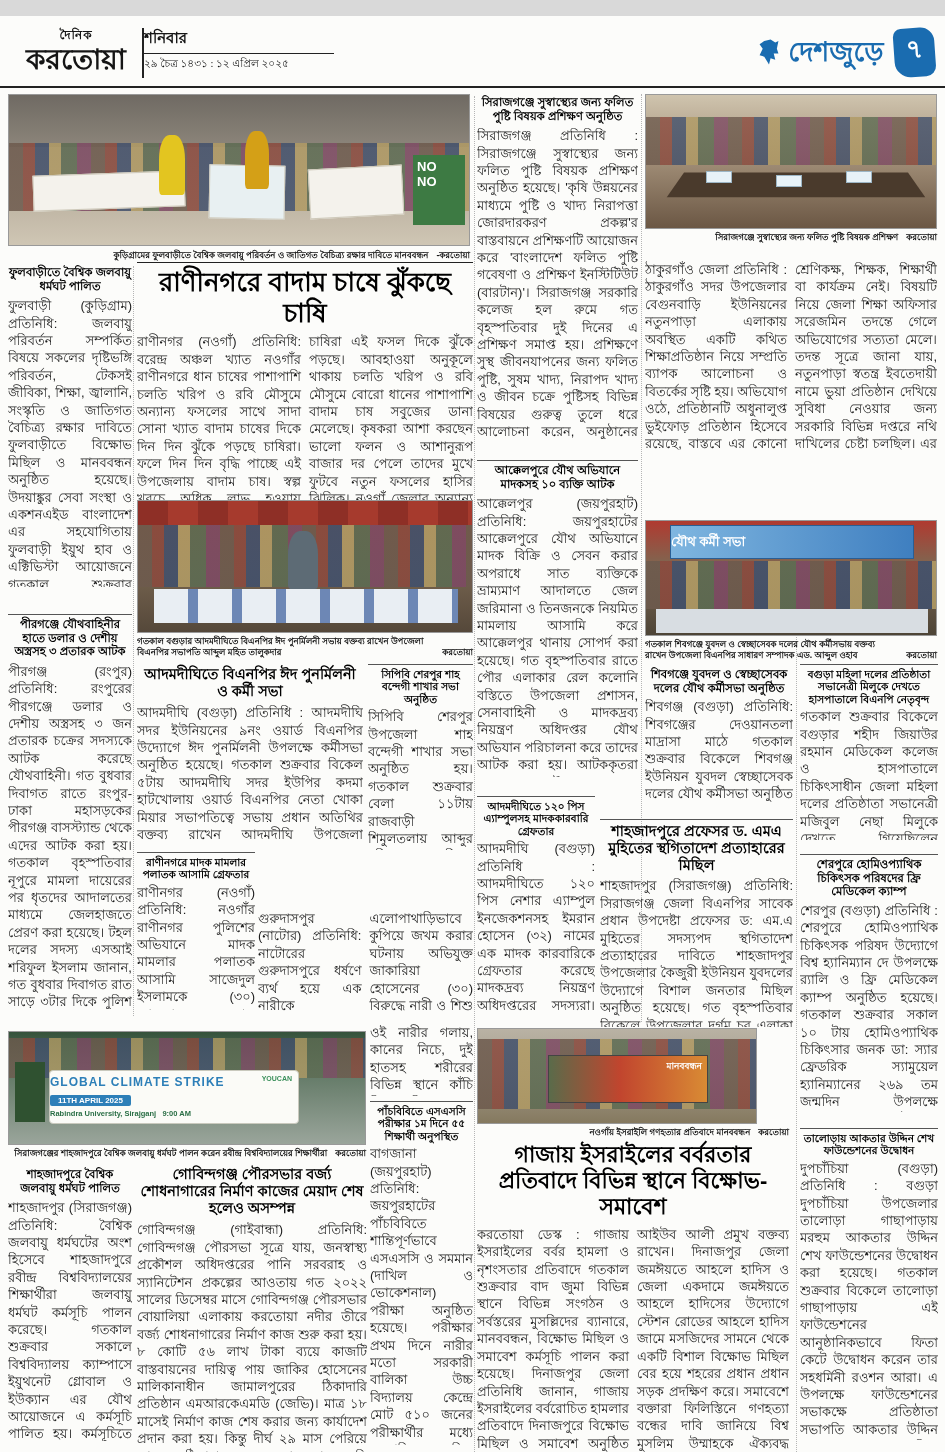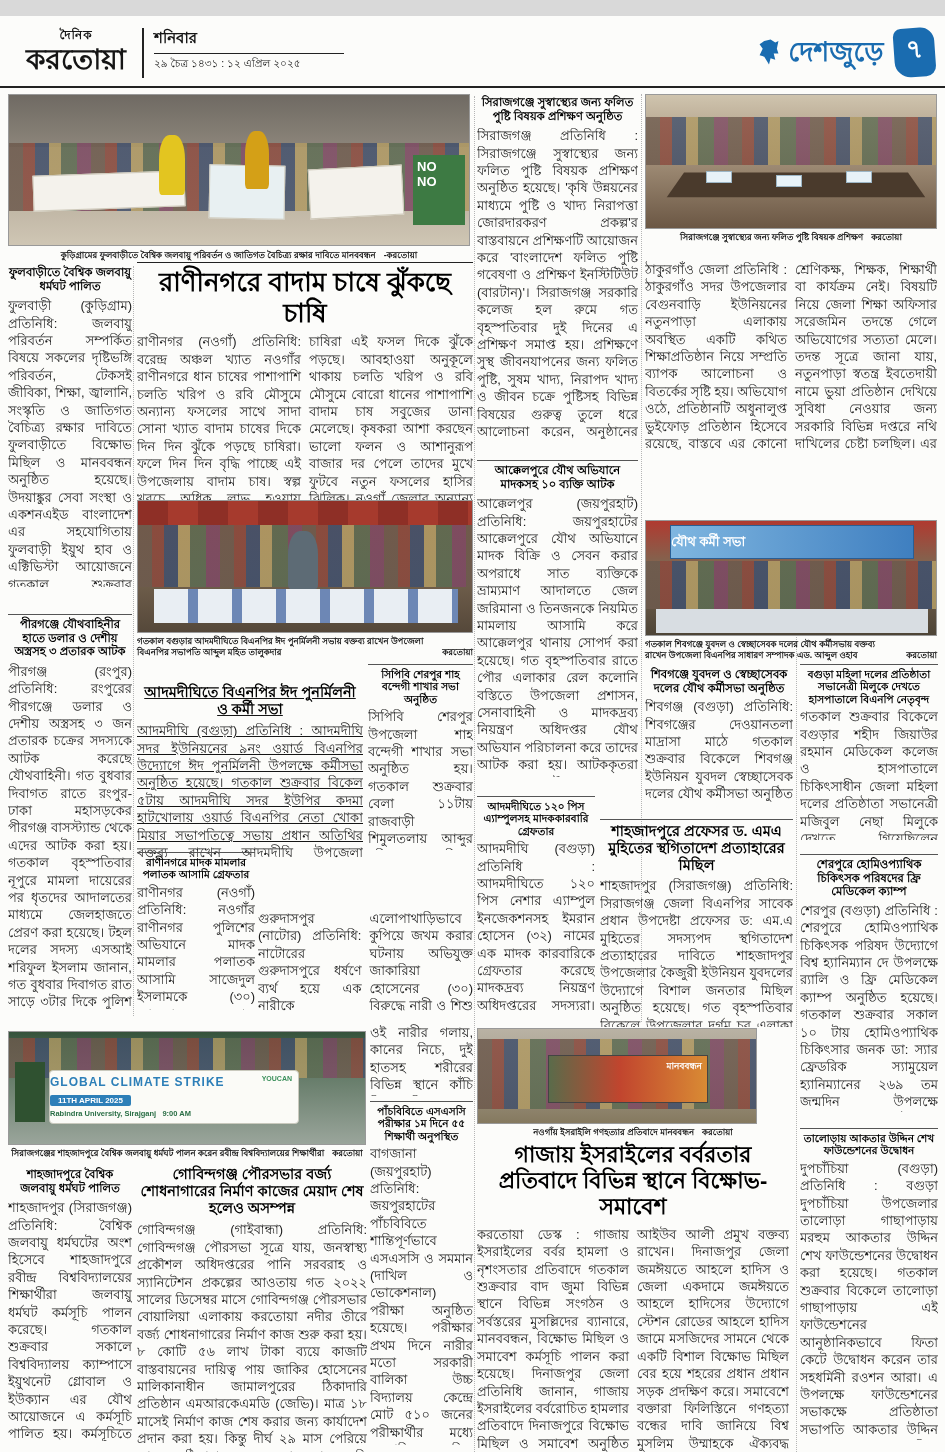--- a/index.html
+++ b/index.html
@@ -5,39 +5,39 @@
   html,body{margin:0;padding:0;background:#d9d9d9;}
   .page{position:relative;width:945px;height:1452px;margin:16px auto;background:#fcfcfa;
         font-family:"Liberation Sans","DejaVu Sans",sans-serif;color:#151515;overflow:hidden;}
   .abs{position:absolute;box-sizing:border-box;}
   
   .masthead{left:0;top:0;width:945px;height:72px;border-bottom:2px solid #222;}
   .brand{left:16px;top:10px;width:120px;text-align:center;}
   .brand-top{font-size:12px;font-weight:bold;letter-spacing:1px;}
   .brand-main{font-size:28px;font-weight:bold;line-height:1;letter-spacing:0;}
   .mast-vrule{left:142px;top:12px;width:0;height:50px;border-left:2px solid #222;}
-  .daybox{left:154px;top:10px;width:190px;}
+  .daybox{left:144px;top:10px;width:190px;font-family:Liberation Serif, serif;}
   .day{font-size:15px;font-weight:bold;border-bottom:1.5px solid #222;padding-bottom:2px;margin-bottom:2px;}
   .dateline{font-size:10.5px;}
   .sectionbox{left:720px;top:12px;width:215px;text-align:right;}
   .section-label{font-size:27px;font-weight:bold;color:#1a6cb0;vertical-align:middle;}
   .pagenum{display:inline-block;background:#1a6cb0;color:#fff;font-size:26px;font-weight:bold;
            padding:1px 12px 4px 12px;border-radius:8px 14px 10px 16px;margin-left:6px;transform:rotate(-4deg);}
   .mapicon{display:inline-block;vertical-align:middle;margin-right:4px;}
   
   .hd{font-weight:bold;color:#000;text-align:center;line-height:1.18;}
   .hd-xl{font-size:26px;}
   .hd-lg{font-size:19px;}
   .hd-md{font-size:14.5px;}
   .hd-sm{font-size:11.5px;}
   .hd-xs{font-size:10.5px;}
   .bt{font-size:13px;line-height:1.34;text-align:justify;color:#1c1c1c;overflow:hidden;}
   .cols2{column-count:2;column-gap:8px;column-fill:auto;height:100%;}
   .rule-top{border-top:1px solid #555;padding-top:3px;}
-  .caption{font-size:8.6px;font-weight:bold;color:#111;display:flex;justify-content:center;gap:8px;line-height:1.25;}
+  .caption{font-size:8.6px;font-weight:bold;color:#111;display:flex;justify-content:flex-end;gap:8px;line-height:1.25;}
   .caption .credit{white-space:nowrap;font-weight:bold;}
   .grayhead{background:#575757;color:#fff;font-weight:bold;text-align:center;font-size:13px;line-height:1.25;
             display:flex;align-items:center;justify-content:center;padding:3px 6px;}
   
   .photo{overflow:hidden;border:1px solid #999;}
   .vrule{border-left:1px dotted #b5b5b5;width:0;}
   .crowd{position:absolute;left:0;width:100%;
          background:repeating-linear-gradient(90deg,#6d5a4d 0 14px,#8a4a3e 14px 26px,#42506b 26px 40px,#b09a64 40px 52px,#5d6b52 52px 68px,#7d4a63 68px 82px);}
   .banner{position:absolute;background:#f4f2ec;border:1px solid #cfcabb;}
 </style>
@@ -134,21 +134,21 @@
     <div class="abs" style="left:0;top:0;width:100%;height:24px;background:repeating-linear-gradient(90deg,#8e2f26 0 30px,#a63a2d 30px 60px);"></div>
     <div class="crowd" style="top:24px;height:62px;opacity:.9;"></div>
     <div class="abs" style="left:16px;top:88px;width:304px;height:34px;background:repeating-linear-gradient(90deg,#e9eef3 0 34px,#6d87b5 34px 44px);"></div>
     <div class="abs" style="left:150px;top:30px;width:30px;height:58px;background:#5d6b75;border-radius:40% 40% 8% 8%;"></div>
   </div>
   <div class="abs caption" style="left:137px;top:620px;width:336px;">
     <span>গতকাল বগুড়ার আদমদীঘিতে বিএনপির ঈদ পুনর্মিলনী সভায় বক্তব্য রাখেন উপজেলা বিএনপির সভাপতি আব্দুল মহিত তালুকদার</span>
     <span class="credit" style="align-self:flex-end;">করতোয়া</span>
   </div>
 
-  <div class="abs" style="left:137px;top:668px;width:226px;height:184px;text-decoration:underline;">
+  <div class="abs" style="left:137px;top:650px;width:226px;height:184px;">
     <div class="hd hd-md">আদমদীঘিতে বিএনপির ঈদ পুনর্মিলনী ও কর্মী সভা</div>
     <div class="bt" style="margin-top:4px;height:136px;">আদমদীঘি (বগুড়া) প্রতিনিধি : আদমদীঘি সদর ইউনিয়নের ৯নং ওয়ার্ড বিএনপির উদ্যোগে ঈদ পুনর্মিলনী উপলক্ষে কর্মীসভা অনুষ্ঠিত হয়েছে। গতকাল শুক্রবার বিকেল ৫টায় আদমদীঘি সদর ইউপির কদমা হাটখোলায় ওয়ার্ড বিএনপির নেতা খোকা মিয়ার সভাপতিত্বে সভায় প্রধান অতিথির বক্তব্য রাখেন আদমদীঘি উপজেলা বিএনপির সভাপতি ও সাবেক উপজেলা চেয়ারম্যান আব্দুল মহিত তালুকদার। আরও বক্তব্য রাখেন, আদমদীঘি উপজেলা বিএনপির সহ সভাপতি গোলাম মোস্তফা, কামরুল হাসান মধু, বিএনপি নেতা আনোয়ারুল হক, দুলাল হোসেন, এলাহি বক্স, জানে আলম, জাহিদুল ইসলাম, ডা: আমজাদ হোসেন, গাজিউল ইসলাম, উপজেলা ছাত্রদল নেতা আব্দুল আওয়াল প্রমুখ। সভায় প্রধান অতিথি বলেন, একটি মহল বিএনপির ভাবমূর্তি ক্ষুণ্নের চেষ্টা করছে। কিন্তু সাবেক রাষ্ট্রপতি শহীদ জিয়ার আদর্শ ধারণ করায় বিএনপিকে লাইনচ্যুত করতে পারেনি। তিনি বিএনপির ভারপ্রাপ্ত চেয়ারম্যান তারেক রহমানের ৩১ দফা কর্মসূচি সফল করতে সকলকে ঐক্যবদ্ধ হয়ে সাধারণ মানুষদের দোড়ে গোড়ায় কাজ করার আহ্বান জানান।</div>
   </div>
 
   <div class="abs rule-top" style="left:368px;top:648px;width:105px;height:186px;">
     <div class="hd hd-xs">সিপিবি শেরপুর শাহ বন্দেগী শাখার সভা অনুষ্ঠিত</div>
     <div class="bt" style="margin-top:3px;height:142px;">সিপিবি শেরপুর উপজেলা শাহ বন্দেগী শাখার সভা অনুষ্ঠিত হয়। গতকাল শুক্রবার বেলা ১১টায় রাজবাড়ী শিমুলতলায় আব্দুর রশিদের সভাপতিত্বে সভায় বক্তব্য রাখেন সিপিবি বগুড়া জেলা সাধারণ সম্পাদক মো: আমিনুল ফরিদ, সহ-সাধারণ সম্পাদক হরি শংকর সাহা, দিমাই ঘোষ, সিপিবি শেরপুর উপজেলা সাধারণ সম্পাদক শ্রীকান্ত মাহাতো ও শামীম আহমেদ প্রমুখ। সভায় ফিলিস্তিনের গাজায় ইসরায়েল বাহিনীর বর্বরোচিত গণহত্যার তীব্র নিন্দা ও প্রতিবাদ জানানো হয়। খবর বিজ্ঞপ্তি।</div>
   </div>
 
   <div class="abs photo" style="left:645px;top:504px;width:292px;height:116px;background:linear-gradient(180deg,#b03a30 0%,#7d6852 40%,#4d4436 100%);">

